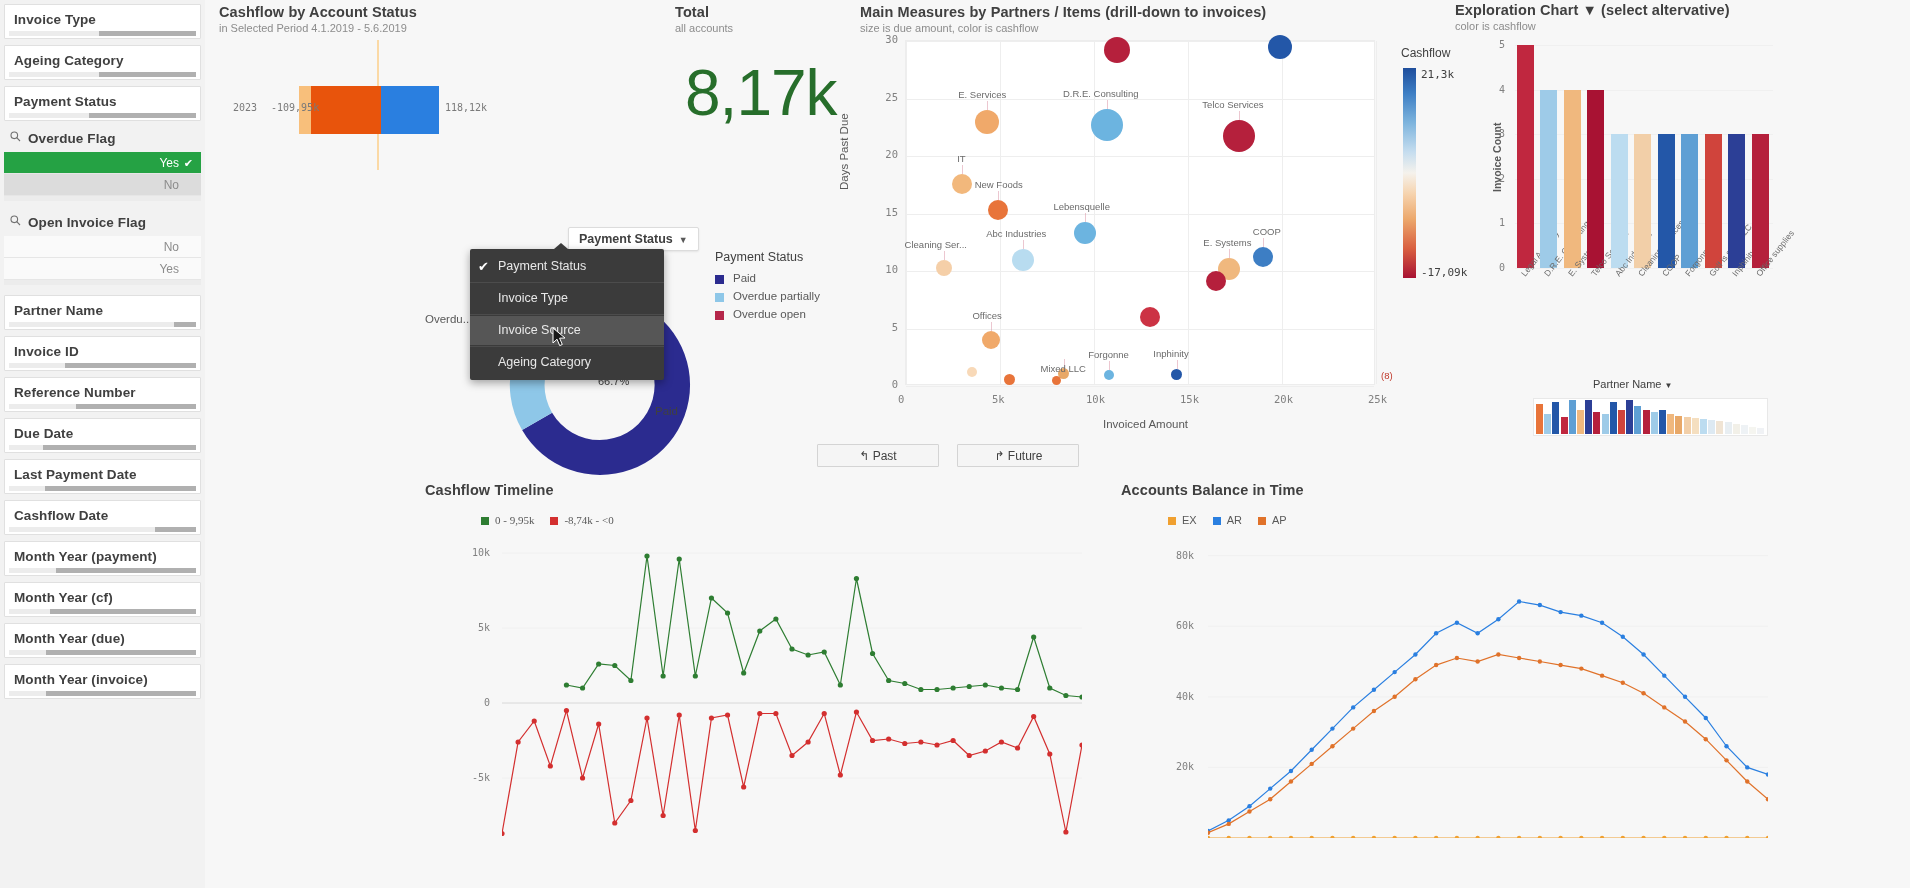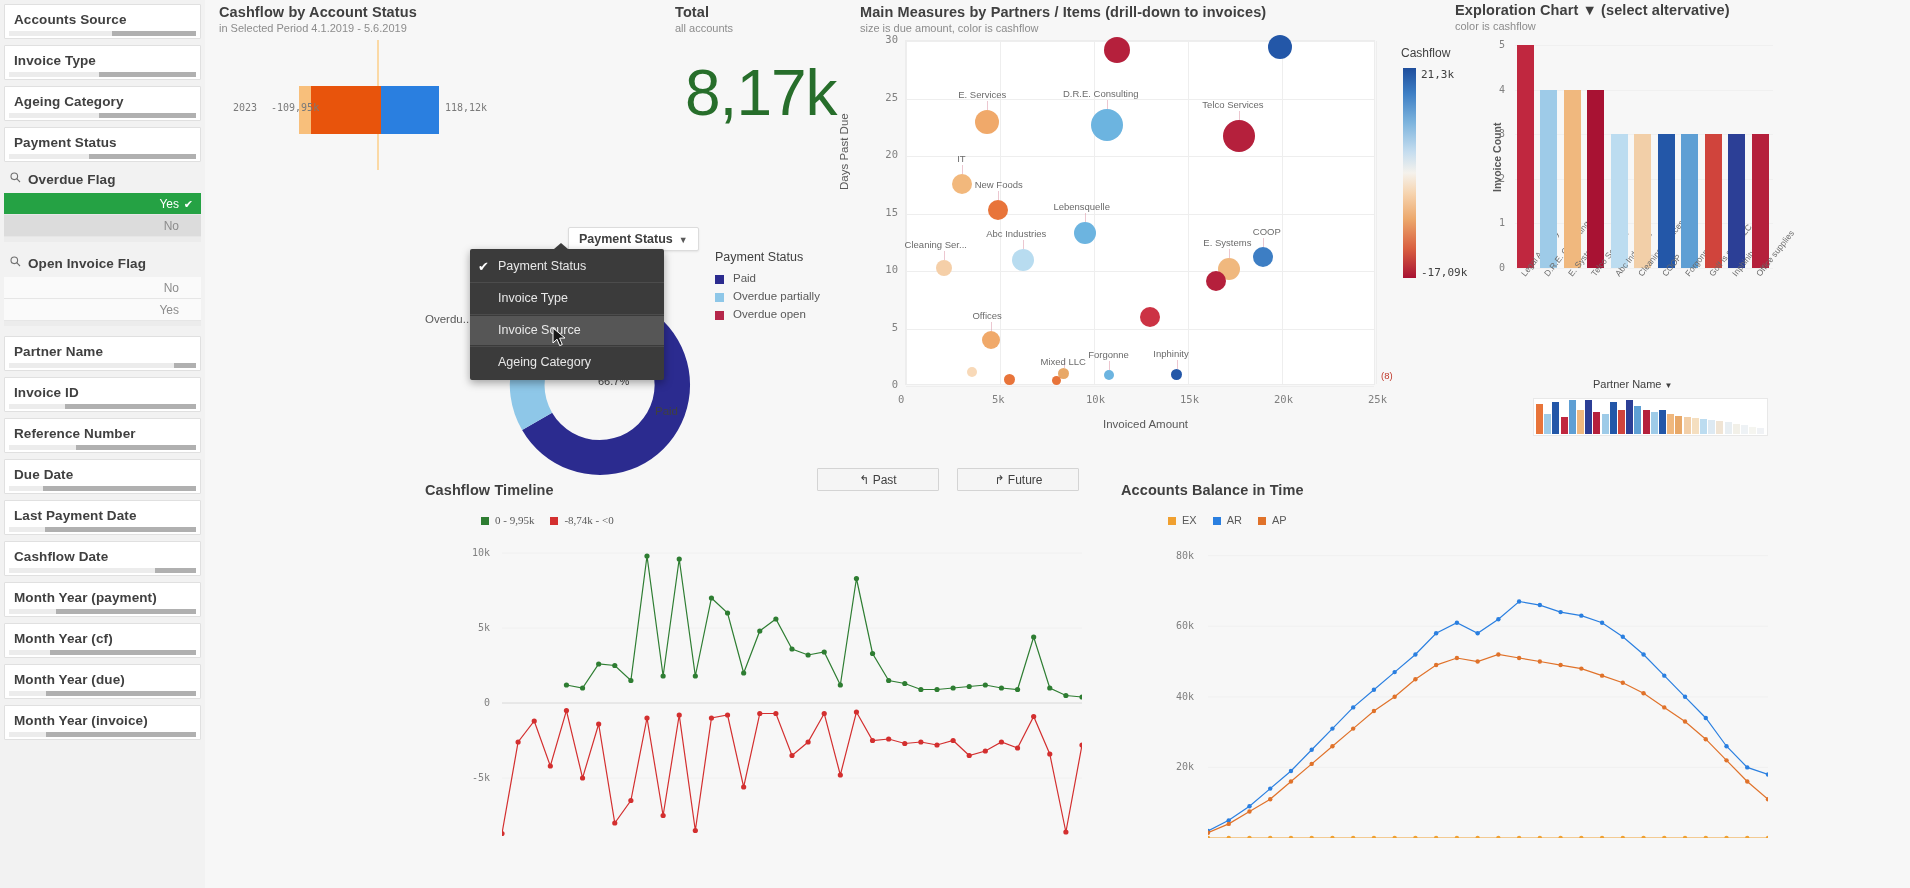--- a/index.html
+++ b/index.html
@@ -133,21 +133,21 @@
 
   
   #cf-legend { position:absolute; left:1196px; top:46px; width:70px; }
   #cf-legend .cl-title { font-size:12px; color:#404040; margin-bottom:2px; }
   #cf-legend .bar { position:absolute; left:2px; top:22px; width:13px; height:210px;
     background:linear-gradient(to bottom,#1f4e9c 0%,#3d7ec4 12%,#7db4dd 26%,#c5ddef 40%,#f5f2ec 50%,#f6d3ae 60%,#eca86c 72%,#d95f40 86%,#a81233 100%); }
   #cf-legend .top-v { position:absolute; left:20px; top:22px; font-size:11px; color:#404040; font-family:"DejaVu Sans Mono", monospace;}
   #cf-legend .bot-v { position:absolute; left:20px; top:220px; font-size:11px; color:#404040; font-family:"DejaVu Sans Mono", monospace;}
 
   
-  #nav-btns { position:absolute; left:612px; top:468px; }
+  #nav-btns { position:absolute; left:612px; top:444px; }
   .nav-btn {
     display:inline-block; width:122px; height:23px; line-height:22px; text-align:center;
     background:#f5f5f5; border:1px solid #d4d4d4; font-size:12px; color:#404040;
     margin-right:14px; border-radius:1px;
   }
 
   
   #expl-head { position:absolute; left:1250px; top:2px; }
   #expl-chart { position:absolute; left:1310px; top:36px; width:258px; height:232px; }
   .eb { position:absolute; bottom:0; width:17px; }
@@ -177,26 +177,20 @@
   .ts-legend { position:absolute; font-size:11px; color:#595959; }
   .ts-legend .it { display:inline-block; margin-right:16px; padding-left:14px; position:relative; }
   .ts-legend .sw { position:absolute; left:0; top:3px; width:8px; height:8px; }
   .ax-tick { position:absolute; font-size:10px; color:#808080; text-align:right; font-family:"DejaVu Sans Mono", monospace;}
 </style>
 </head>
 <body>
 
 <div id="sidebar">
   <div id="sb-panes-1">
-      <div class="filter-pane">
-        <div class="fp-label">Accounts Source</div>
-        <div class="fp-scroll">
-          <i style="margin-left: 55%; width: 45%;"></i>
-        </div>
-      </div>
       <div class="filter-pane">
         <div class="fp-label">Invoice Type</div>
         <div class="fp-scroll">
           <i style="margin-left: 48%; width: 52%;"></i>
         </div>
       </div>
       <div class="filter-pane">
         <div class="fp-label">Ageing Category</div>
         <div class="fp-scroll">
           <i style="margin-left: 48%; width: 52%;"></i>
@@ -428,21 +422,21 @@
         <div class="bub-lbl" style="left: 297.36px; top: 195.7px;">E. Systems</div>
         <div class="bub" style="left: 300.2px; top: 230.35px; width: 20px; height: 20px; background: rgb(181, 32, 60);"></div>
         <div class="bub" style="left: 234.4px; top: 266px; width: 20px; height: 20px; background: rgb(204, 51, 68);"></div>
         <div class="bub" style="left: 75.6px; top: 290px; width: 18px; height: 18px; background: rgb(240, 169, 106);"></div>
         <div class="bub-stem" style="left: 84.6px; top: 281px; height: 9px;"></div>
         <div class="bub-lbl" style="left: 66.4px; top: 269px;">Offices</div>
         <div class="bub" style="left: 60.8px; top: 326.2px; width: 10px; height: 10px; background: rgb(248, 217, 184);"></div>
         <div class="bub" style="left: 97.9px; top: 332.6px; width: 11px; height: 11px; background: rgb(232, 116, 58);"></div>
         <div class="bub" style="left: 152.42px; top: 326.85px; width: 11px; height: 11px; background: rgb(232, 168, 104);"></div>
         <div class="bub-stem" style="left: 157.92px; top: 317.85px; height: 9px;"></div>
-        <div class="bub-lbl" style="left: 134.52px; top: 315px;">Mixed LLC</div>
+        <div class="bub-lbl" style="left: 134.52px; top: 322px;">Mixed LLC</div>
         <div class="bub" style="left: 145.9px; top: 334.75px; width: 9px; height: 9px; background: rgb(232, 116, 58);"></div>
         <div class="bub" style="left: 198.04px; top: 328.5px; width: 10px; height: 10px; background: rgb(108, 180, 224);"></div>
         <div class="bub-stem" style="left: 203.04px; top: 319.5px; height: 9px;"></div>
         <div class="bub-lbl" style="left: 182.24px; top: 307.5px;">Forgonne</div>
         <div class="bub" style="left: 265.22px; top: 328px; width: 11px; height: 11px; background: rgb(35, 87, 168);"></div>
         <div class="bub-stem" style="left: 270.72px; top: 319px; height: 9px;"></div>
         <div class="bub-lbl" style="left: 247.32px; top: 307px;">Inphinity</div>
       </div>
     <div id="scatter-xticks">
         <div class="sc-xtick" style="left: -8px;">0</div>

